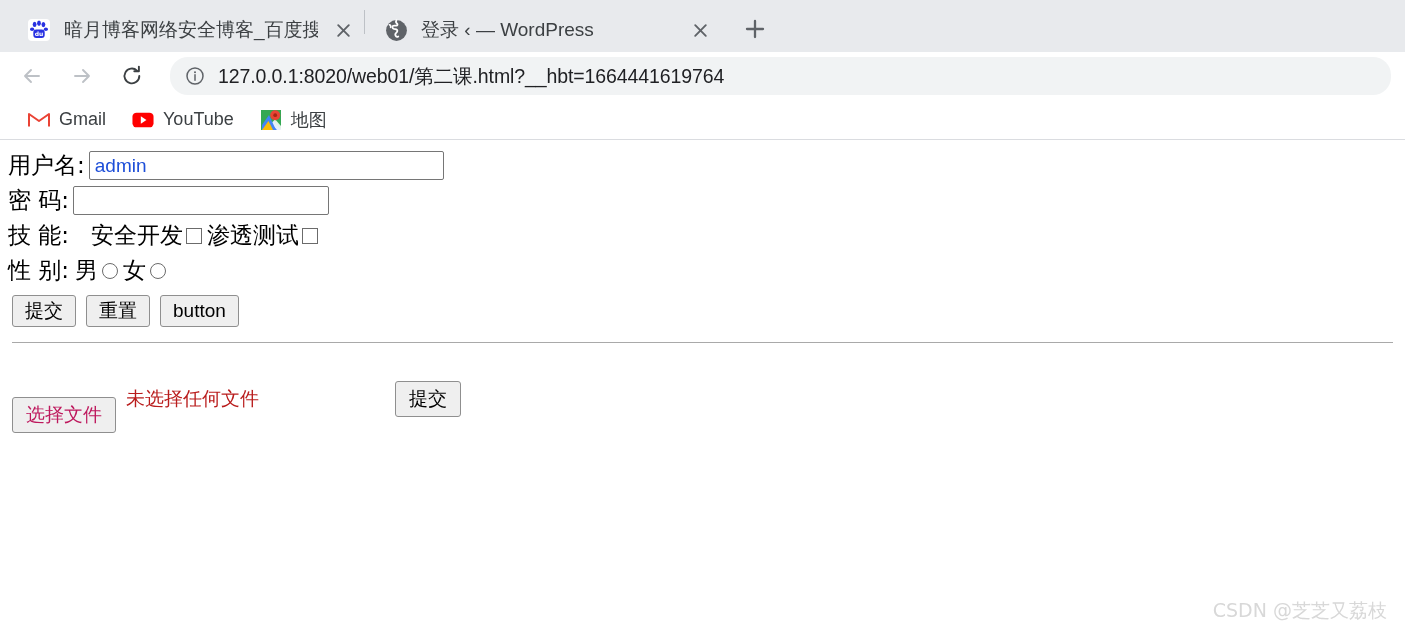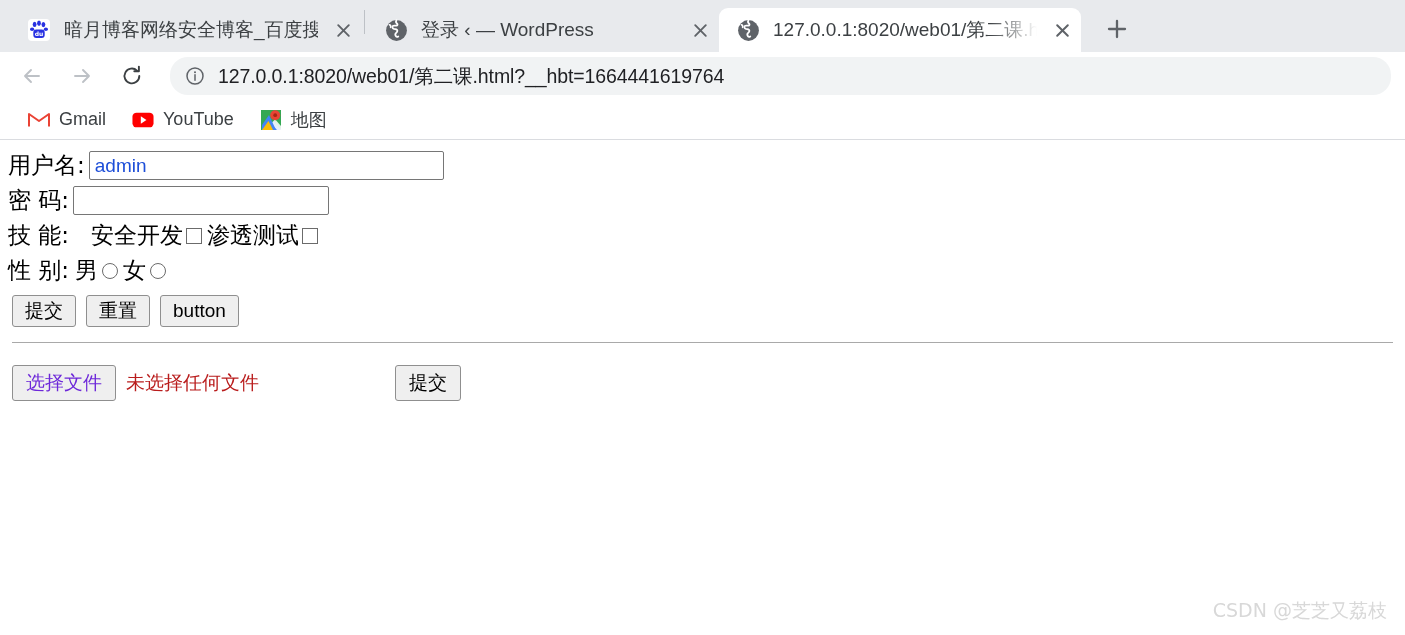--- a/index.html
+++ b/index.html
@@ -215,25 +215,26 @@
 
   #filerow {
     display: flex;
     align-items: center;
     margin-top: 22px;
     padding-left: 4px;
   }
   #file-browse-button {
     font-family: "DejaVu Sans", sans-serif;
     font-size: 19px;
-    color: #6d28d9;
+    color: #be185d;
     background: #efefef;
     border: 1px solid #8f8f8f;
     border-radius: 3px;
     padding: 4px 13px;
+    margin-top: 32px;
   }
   #file-status-text {
     font-family: "DejaVu Sans", sans-serif;
     font-size: 19px;
     color: #b91c1c;
     margin-left: 10px;
   }
   #file-submit-button {
     font-family: "DejaVu Sans", sans-serif;
     font-size: 19px;
@@ -295,35 +296,20 @@
         </svg>
       </span>
       <span class="title">登录 ‹ — WordPress</span>
       <span class="tabclose">
         <svg width="17" height="17" viewBox="0 0 17 17">
           <path d="M3.2 3.2 L13.8 13.8 M13.8 3.2 L3.2 13.8" stroke="#5f6368" stroke-width="1.9" stroke-linecap="round"></path>
         </svg>
       </span>
     </div>
 
-    <div class="tab active" style="width:362px;">
-      <span class="favicon">
-        <svg width="25" height="25" viewBox="0 0 24 24">
-          <circle cx="12" cy="12" r="10" fill="#5f6368"></circle>
-          <path d="M12 2.2c-1.1 1.6-.3 2.6.6 3.3.8.7.3 1.8-.7 1.9-1.2.1-2.4-.6-3.3.2-.9.8-.5 2.2.5 2.7 1.1.6 2.6.2 3.4 1.1.7.8.2 2-.6 2.6-1 .8-1.3 2.1-.6 3.2.5.8 1.6 1.1 2.4.6" stroke="#ffffff" stroke-width="1.7" fill="none" stroke-linecap="round"></path>
-          <path d="M5.2 6.5c1 .4 1.5 1.5 1.1 2.5" stroke="#ffffff" stroke-width="1.5" fill="none" stroke-linecap="round"></path>
-        </svg>
-      </span>
-      <span class="title">127.0.0.1:8020/web01/第二课.h</span>
-      <span class="tabclose">
-        <svg width="17" height="17" viewBox="0 0 17 17">
-          <path d="M3.2 3.2 L13.8 13.8 M13.8 3.2 L3.2 13.8" stroke="#5f6368" stroke-width="2" stroke-linecap="round"></path>
-        </svg>
-      </span>
-    </div>
 
     <div id="newtab">
       <svg width="22" height="22" viewBox="0 0 22 22">
         <path d="M11 3 V19 M3 11 H19" stroke="#5f6368" stroke-width="2.3" stroke-linecap="round"></path>
       </svg>
     </div>
   </div>
 
   <div id="toolbar">
     <div class="navbtn">

